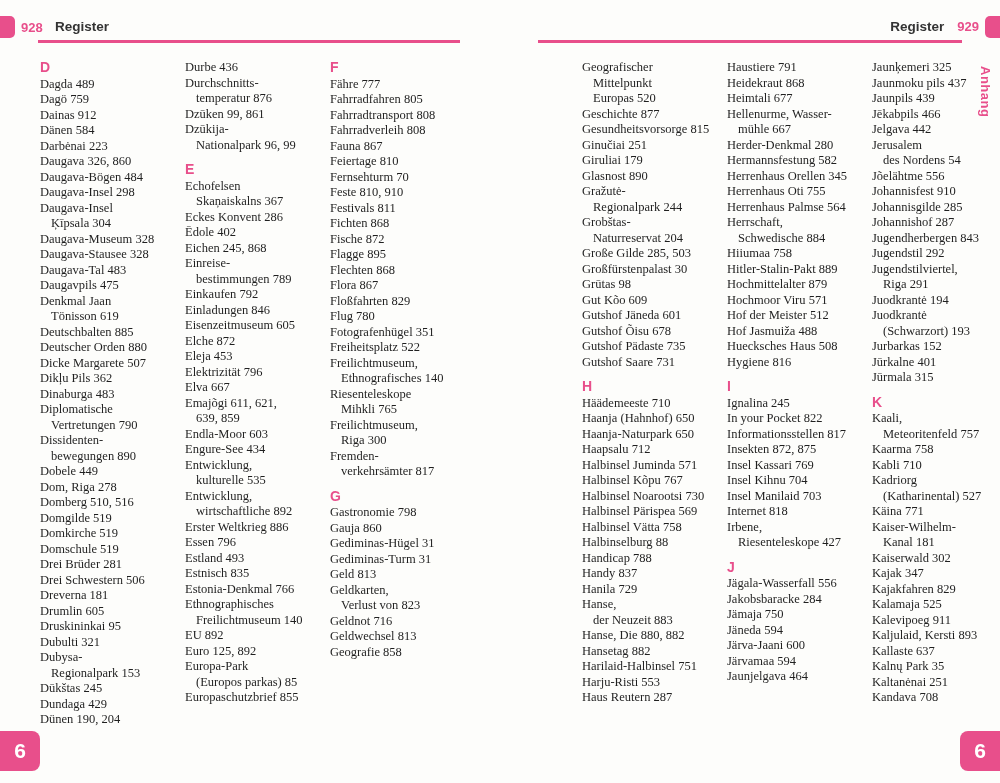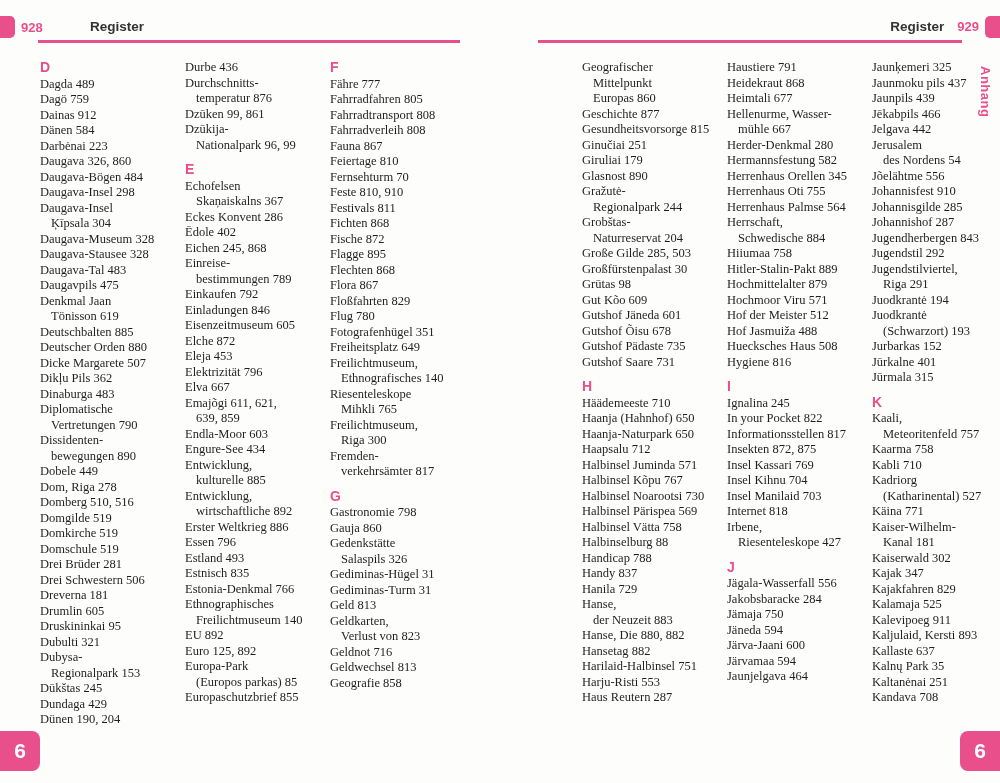--- a/index.html
+++ b/index.html
@@ -24,21 +24,21 @@
   .tab-tl{left:0;border-radius:0 5px 5px 0;}
   .tab-tr{right:0;border-radius:5px 0 0 5px;}
 
   
   .pnum{
     font-family:"Liberation Sans",sans-serif;font-weight:bold;
     font-size:13px;color:var(--accent);
   }
   .rtitle{
     font-family:"Liberation Sans",sans-serif;font-weight:bold;
-    font-size:13.5px;color:var(--head);margin-left:35px;
+    font-size:13.5px;color:var(--head);
   }
   .pnum-left{position:absolute;left:21px;top:20px;}
   .rtitle-left{position:absolute;left:55px;top:19px;}
   .header-right{position:absolute;right:21px;top:19px;display:flex;gap:13px;align-items:baseline;}
   .rule{position:absolute;top:40px;height:2.5px;background:var(--accent);}
   .rule-left{left:38px;width:422px;}
   .rule-right{left:538px;width:424px;}
 
   
   .anhang{
@@ -278,21 +278,21 @@
             <div class="line cont">639, 859</div>
           </div>
           <div class="entry">
             <div class="line">Endla-Moor 603</div>
           </div>
           <div class="entry">
             <div class="line">Engure-See 434</div>
           </div>
           <div class="entry">
             <div class="line">Entwicklung,</div>
-            <div class="line cont">kulturelle 885</div>
+            <div class="line cont">kulturelle 535</div>
           </div>
           <div class="entry">
             <div class="line">Entwicklung,</div>
             <div class="line cont">wirtschaftliche 892</div>
           </div>
           <div class="entry">
             <div class="line">Erster Weltkrieg 886</div>
           </div>
           <div class="entry">
             <div class="line">Essen 796</div>
@@ -373,21 +373,21 @@
           <div class="entry">
             <div class="line">Floßfahrten 829</div>
           </div>
           <div class="entry">
             <div class="line">Flug 780</div>
           </div>
           <div class="entry">
             <div class="line">Fotografenhügel 351</div>
           </div>
           <div class="entry">
-            <div class="line">Freiheitsplatz 649</div>
+            <div class="line">Freiheitsplatz 522</div>
           </div>
           <div class="entry">
             <div class="line">Freilichtmuseum,</div>
             <div class="line cont">Ethnografisches 140</div>
           </div>
           <div class="entry">
             <div class="line">Riesenteleskope</div>
             <div class="line cont">Mihkli 765</div>
           </div>
           <div class="entry">
@@ -399,24 +399,20 @@
             <div class="line cont">verkehrsämter 817</div>
           </div>
         </div>
         <div class="block">
           <div class="letter">G</div>
           <div class="entry">
             <div class="line">Gastronomie 798</div>
           </div>
           <div class="entry">
             <div class="line">Gauja 860</div>
-          </div>
-          <div class="entry">
-            <div class="line">Gedenkstätte</div>
-            <div class="line cont">Salaspils 326</div>
           </div>
           <div class="entry">
             <div class="line">Gediminas-Hügel 31</div>
           </div>
           <div class="entry">
             <div class="line">Gediminas-Turm 31</div>
           </div>
           <div class="entry">
             <div class="line">Geld 813</div>
           </div>
@@ -435,21 +431,21 @@
           </div>
         </div>
       </div>
     </div>
   <div class="cols cols-right">
       <div class="col">
         <div class="block">
           <div class="entry">
             <div class="line">Geografischer</div>
             <div class="line cont">Mittelpunkt</div>
-            <div class="line cont">Europas 860</div>
+            <div class="line cont">Europas 520</div>
           </div>
           <div class="entry">
             <div class="line">Geschichte 877</div>
           </div>
           <div class="entry">
             <div class="line">Gesundheitsvorsorge 815</div>
           </div>
           <div class="entry">
             <div class="line">Ginučiai 251</div>
           </div>

